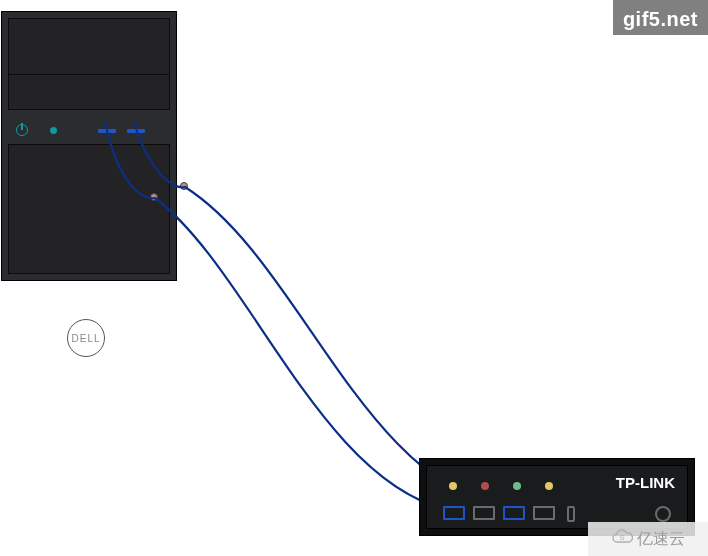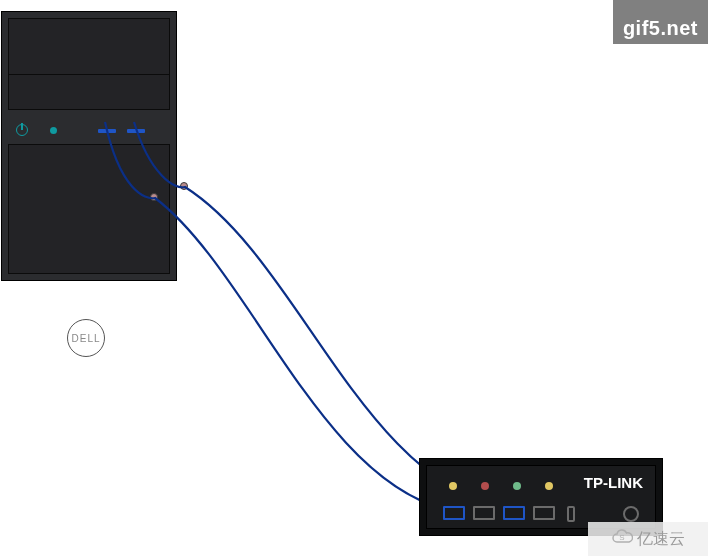--- a/index.html
+++ b/index.html
@@ -20,21 +20,21 @@
 
   
   .watermark-tr {
     position: absolute;
     top: 0;
     right: 0;
     background: #808080;
     color: #fff;
     font-size: 20px;
     font-weight: bold;
-    padding: 17px 10px 4px 10px;
+    padding: 8px 10px 4px 10px;
     letter-spacing: 0.5px;
   }
 
   
   .server {
     position: absolute;
     left: 1px;
     top: 11px;
     width: 176px;
     height: 270px;
@@ -136,21 +136,21 @@
     box-sizing: border-box;
   }
   .joint-a { left: 150px; top: 193px; }
   .joint-b { left: 180px; top: 182px; }
 
   
   .router {
     position: absolute;
     left: 419px;
     top: 458px;
-    width: 244px;
+    width: 276px;
     height: 78px;
     background: #0e0f10;
     border: 1px solid #000;
     box-sizing: border-box;
   }
   .router-panel {
     position: absolute;
     left: 6px;
     top: 6px;
     right: 6px;

